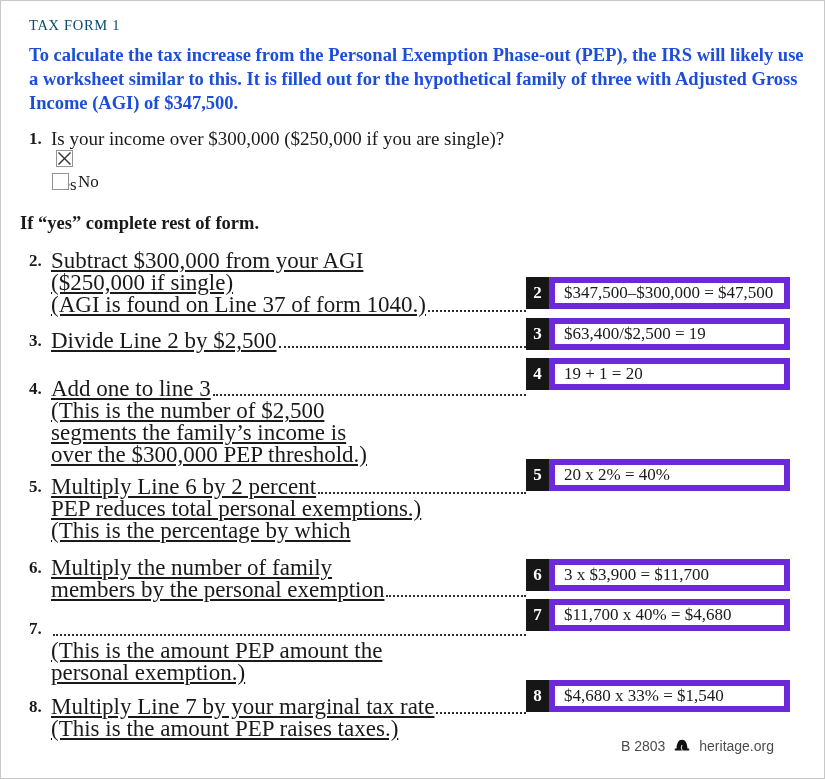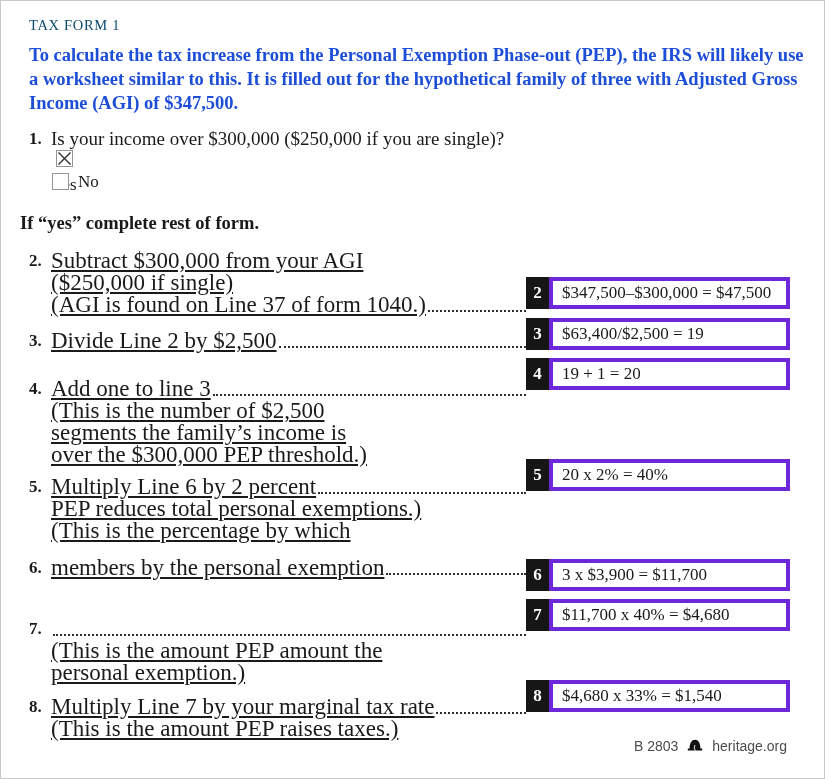--- a/index.html
+++ b/index.html
@@ -32,26 +32,26 @@
   .row{display:flex;align-items:flex-end;height:22px;font-size:23px;line-height:22px;text-decoration:underline;}
   .row .t{white-space:nowrap;}
   .leader{flex:1;border-bottom:2px dotted #2e2e2e;margin:0 0 4px 2px;}
   
   .answer{position:absolute;left:525px;height:32px;display:flex;}
   .abox-num{
     width:23px;background:#161616;color:#ffffff;font-weight:700;font-size:17px;
     display:flex;align-items:center;justify-content:center;flex:0 0 auto;
   }
   .abox-val{
-    width:241px;box-sizing:border-box;border:4px solid #6d28d9;background:#fff;
+    width:241px;box-sizing:border-box;border:6px solid #6d28d9;background:#fff;
     display:flex;align-items:center;padding-left:9px;font-size:17px;white-space:nowrap;font-family:Liberation Serif, serif;
   }
   
   .footer{
-    position:absolute;right:37px;top:737px;display:flex;align-items:center;gap:9px;
+    position:absolute;right:50px;top:737px;display:flex;align-items:center;gap:9px;
     font-family:"Liberation Sans",sans-serif;font-size:14px;color:#4c4c4c;
   }
   .bell{display:block;}
 </style>
 </head>
 <body>
 
 <div class="page">
 
   <div class="kicker">TAX FORM 1</div>
@@ -156,20 +156,23 @@
   </div>
   <div class="answer" style="top:458px;">
     <span class="abox-num">5</span>
     <span class="abox-val">20 x 2% = 40%</span>
   </div>
 
   <div class="line" style="top:556px;">
     <span class="linenum">6.</span>
     <div class="content">
       <div class="row">
+          <span class="t">Multiply the number of family</span>
+        </div>
+      <div class="row">
           <span class="t">members by the personal exemption</span>
           <span class="leader"></span>
         </div>
     </div>
   </div>
   <div class="answer" style="top:558px;">
     <span class="abox-num">6</span>
     <span class="abox-val">3 x $3,900 = $11,700</span>
   </div>
 

